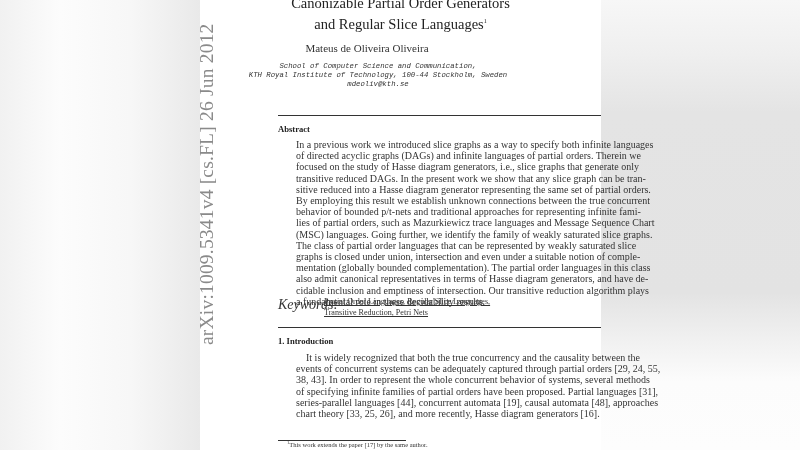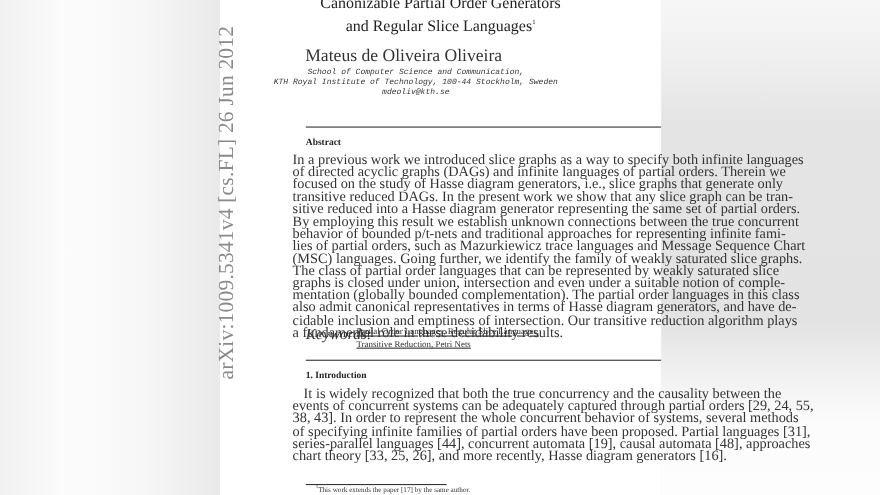--- a/index.html
+++ b/index.html
@@ -29,35 +29,35 @@
   }
   .title {
     position:absolute; left:200px; width:401px; text-align:center;
     font-size:14.5px; color:#222; line-height:18px;
   }
   .title.l1 { top:-6px; }
   .title.l2 { top:12px; }
   .title sup { font-size:6px; vertical-align: 6px; }
   .author {
     position:absolute; left:200px; width:334px; top:42px; text-align:center;
-    font-size:16px; color:#333;
+    font-size:11px; color:#333;
   }
   .affil {
     position:absolute; left:200px; width:356px; text-align:center;
     font-size:7.3px; font-style:italic; color:#333; line-height:9px;font-family:Liberation Mono, monospace;
   }
   .rule {
     position:absolute; left:278px; width:323px; height:1.3px; background:#333;
   }
   .h {
     position:absolute; left:278px; font-size:8.6px; font-weight:bold; color:#222;
   }
   .para {
-    position:absolute; left:266px; width:323px;
-    font-size:13px; line-height:11.2px; color:#333;
+    position:absolute; left:296px; width:323px;
+    font-size:10px; line-height:11.2px; color:#333;
     text-align:justify; text-align-last:justify;
   }
   .para span.ln { display:block; text-align:justify; text-align-last:justify; white-space:nowrap; }
   .para span.ln.last { text-align-last:left; }
   .kw-label { position:absolute; left:278px; top:297px; font-size:14px; font-style:italic; color:#333; }
   .kw-line { position:absolute; left:324px; font-size:8.1px; color:#333;text-decoration:underline; }
   .fn-rule { position:absolute; left:278px; top:440px; width:128px; height:1px; background:#333; }
   .fn { position:absolute; left:287px; top:440px; font-size:6.5px; color:#333; }
   .fn sup { font-size:4.5px; }
 </style>

